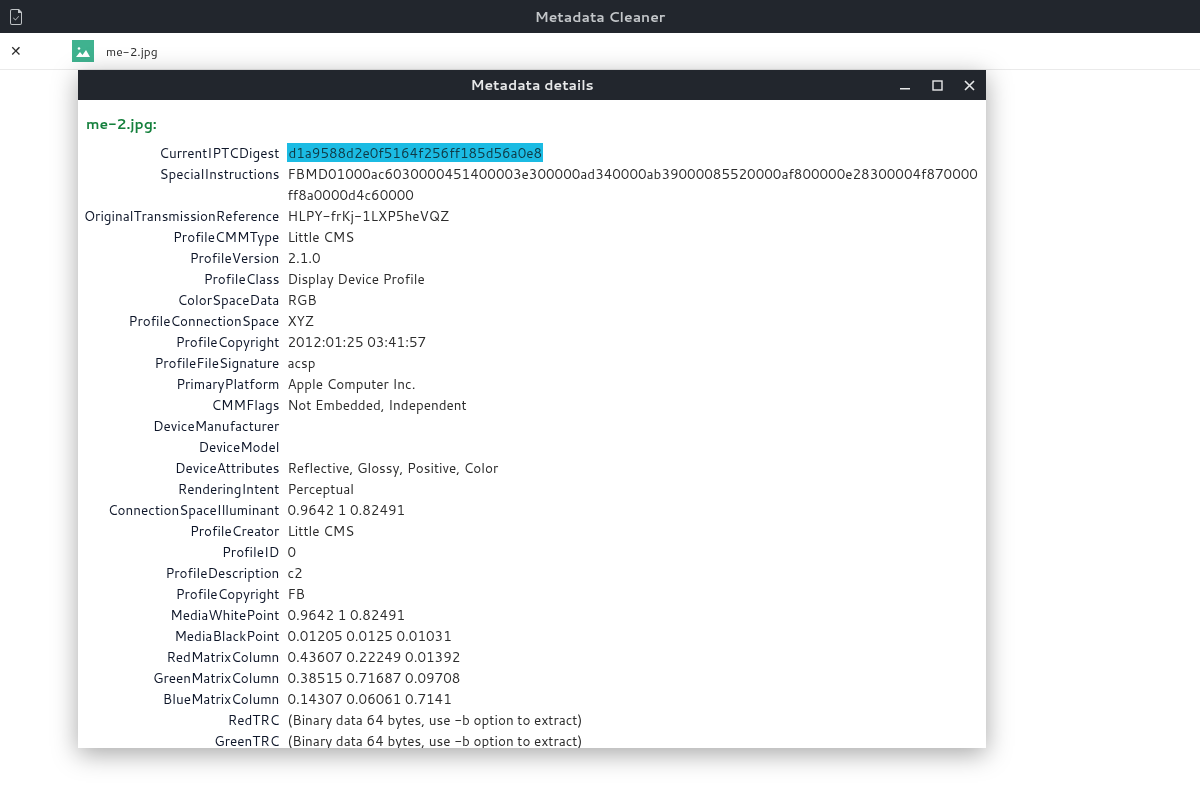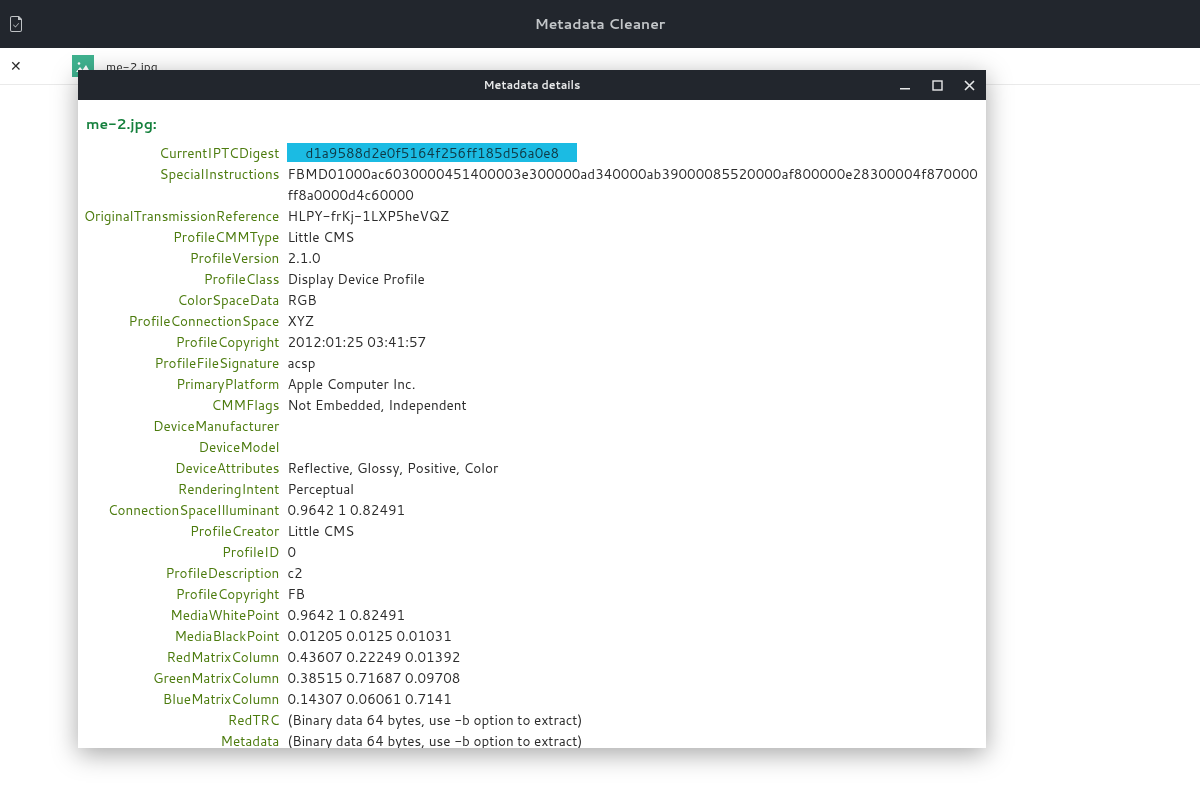--- a/index.html
+++ b/index.html
@@ -1,20 +1,20 @@
 <!DOCTYPE html>
 <html><head>
 <meta charset="utf-8">
 <style>
   * { box-sizing: border-box; margin: 0; padding: 0; }
   html, body { width: 1200px; height: 797px; font-family: "Cantarell", "Ubuntu", "Segoe UI", sans-serif; background: #fff; overflow: hidden; }
   
   
   .title-bar {
-    height: 48px;
+    height: 33px;
     background: #22262d;
     display: flex;
     align-items: center;
     padding: 0 10px;
     color: #cfd0d2;
   }
   .title-bar .app-icon {
     color: #bfc2c5;
     display: flex;
     align-items: center;
@@ -76,21 +76,21 @@
     align-items: center;
     padding: 0 8px;
     position: relative;
   }
   .modal-header .modal-title {
     position: absolute;
     left: 50%;
     transform: translateX(-50%);
     color: #e8e9ea;
     font-weight: 700;
-    font-size: 11px;
+    font-size: 14px;
   }
   .modal-header .win-controls {
     margin-left: auto;
     display: flex;
     gap: 14px;
     color: #e8e9ea;
   }
   .modal-header .win-controls span {
     cursor: pointer;
     display: flex;
@@ -112,36 +112,36 @@
   }
   
   table.meta {
     border-collapse: collapse;
     font-size: 13.5px;
     line-height: 21px;
     margin-top: 2px;
   }
   table.meta td.key {
     text-align: right;
-    color: #4d7c0f;
+    color: #0f172a;
     padding-right: 8px;
     white-space: nowrap;
     vertical-align: top;
     width: 184px;
   }
   table.meta td.val {
     text-align: left;
     color: #2c2c2c;
     vertical-align: top;
     word-break: break-all;
   }
   .highlight {
     background: #1bbbe3;
     color: #0f3a46;
-    padding: 0 18px;
+    padding: 0 1px;
   }
 </style>
 </head>
 <body>
 
 <div class="title-bar">
   <span class="app-icon">
     <svg width="14" height="16" viewBox="0 0 14 16">
         <path fill="currentColor" d="M2 0h7l3 3v11a2 2 0 0 1-2 2H2a2 2 0 0 1-2-2V2a2 2 0 0 1 2-2zm6 1H2a1 1 0 0 0-1 1v12a1 1 0 0 0 1 1h8a1 1 0 0 0 1-1V4H8V1zM3.5 8.5l2 2 3-3.5.5.5-3.5 4-2.5-2.5.5-.5z"></path>
       </svg>
@@ -288,19 +288,19 @@
           </tr>
           <tr>
             <td class="key">BlueMatrixColumn</td>
             <td class="val">0.14307 0.06061 0.7141</td>
           </tr>
           <tr>
             <td class="key">RedTRC</td>
             <td class="val">(Binary data 64 bytes, use -b option to extract)</td>
           </tr>
           <tr>
-            <td class="key">Metadata</td>
+            <td class="key">GreenTRC</td>
             <td class="val">(Binary data 64 bytes, use -b option to extract)</td>
           </tr>
         </tbody>
     </table>
   </div>
 </div>
 
 </body></html>

